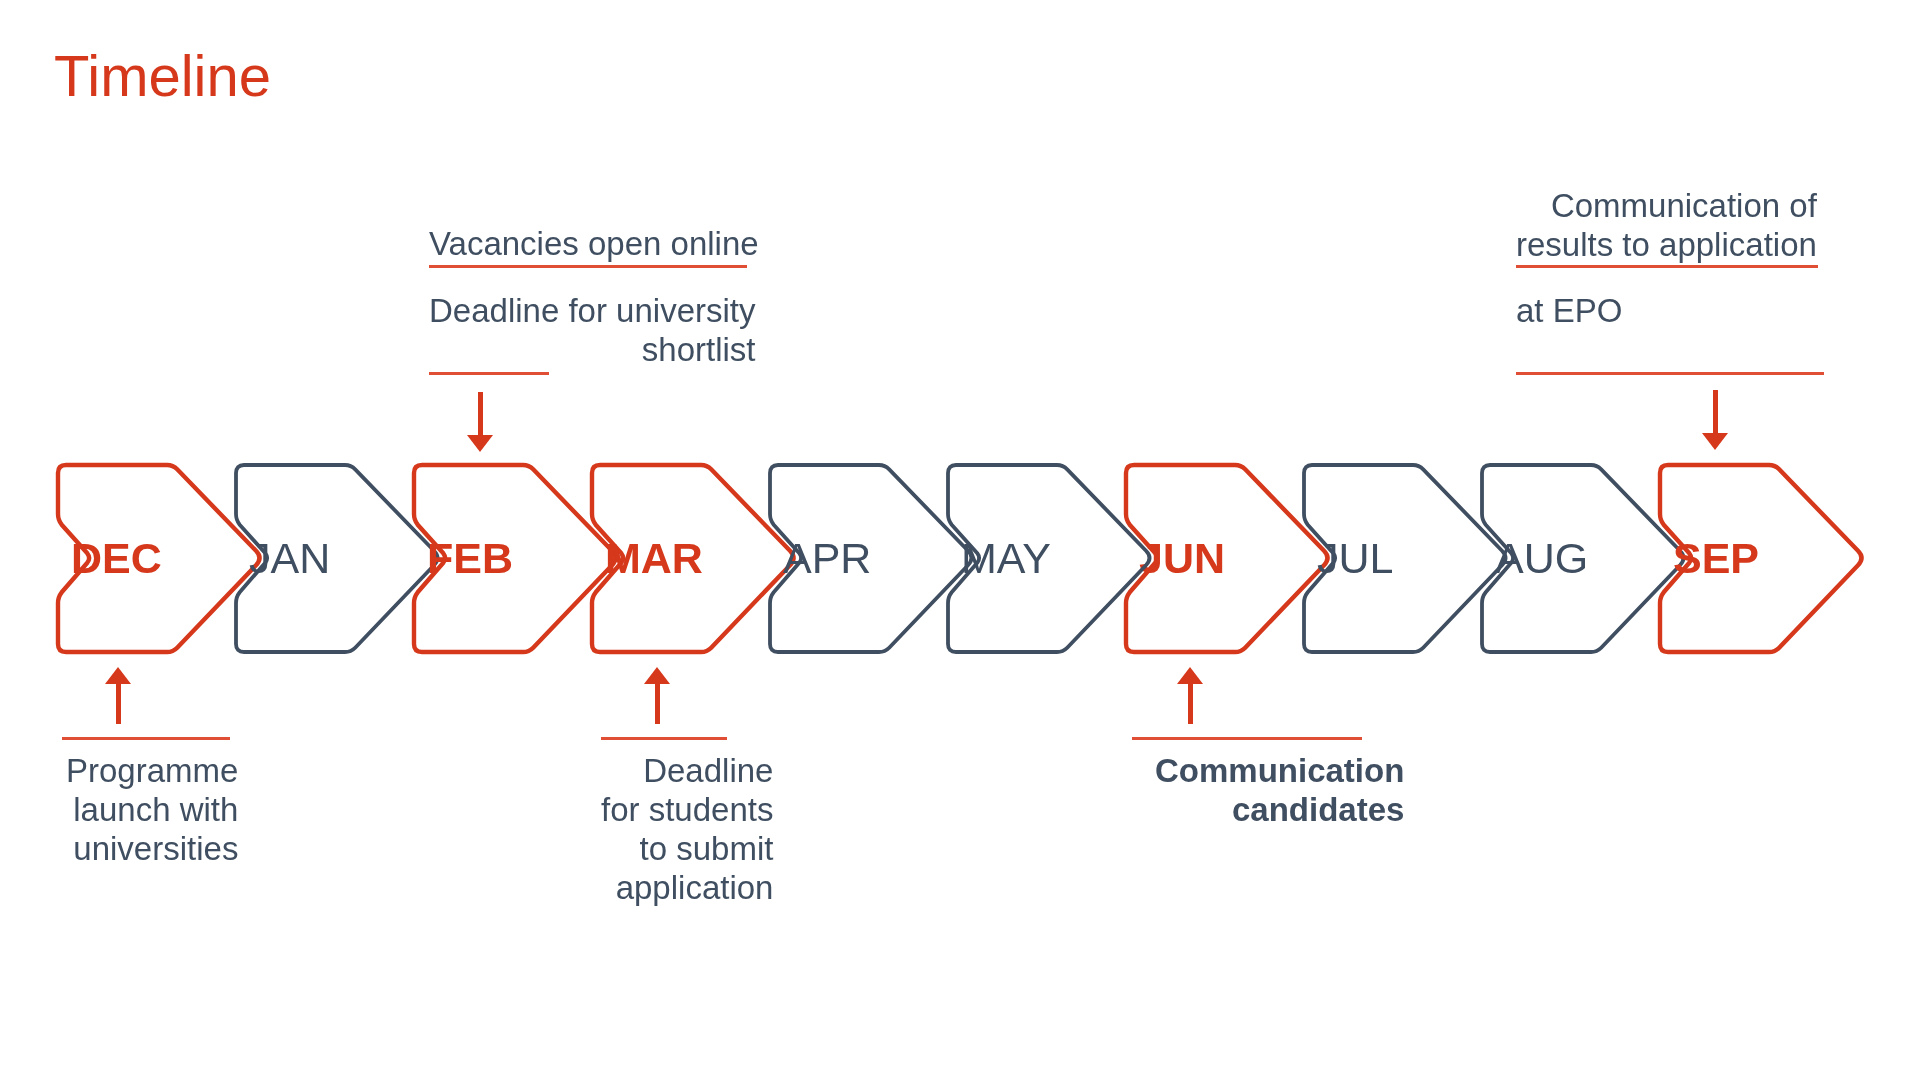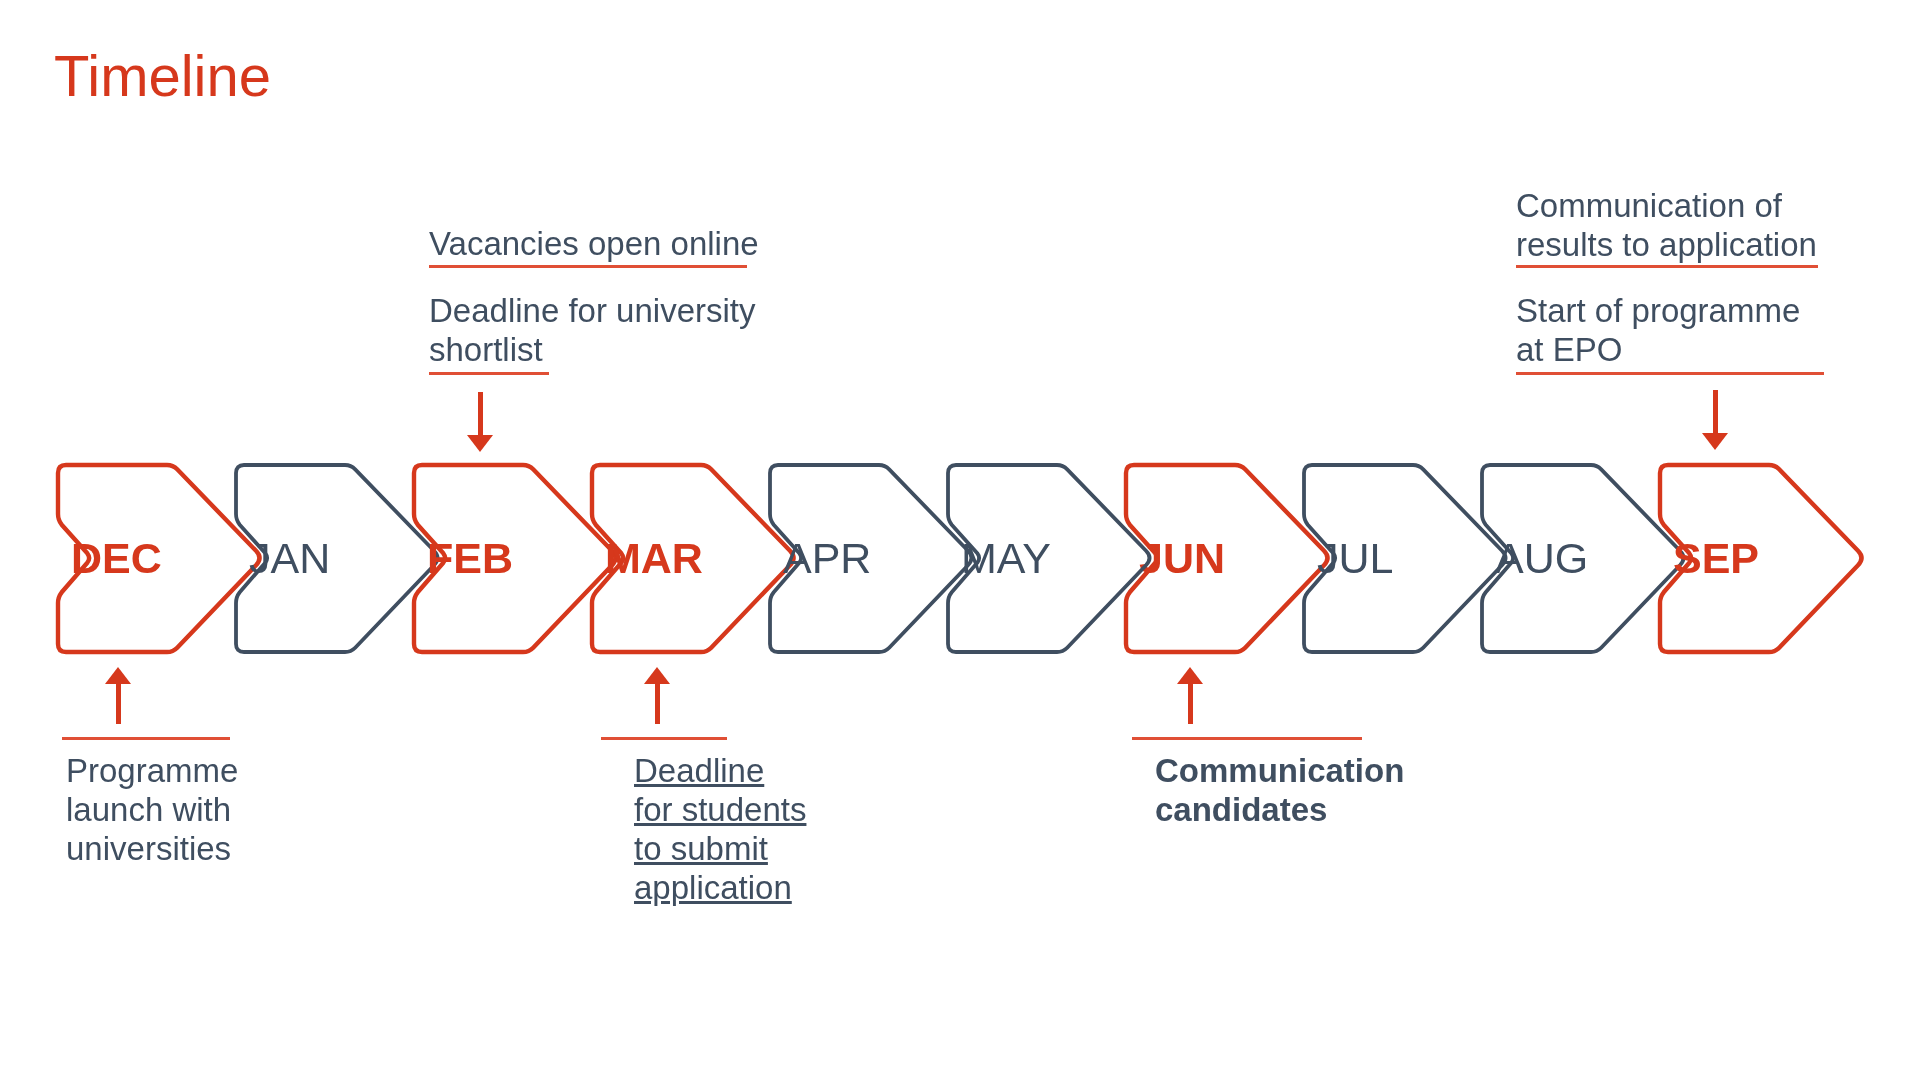--- a/index.html
+++ b/index.html
@@ -50,20 +50,21 @@
   }
   .chevron.red .month-label{color:var(--red);font-weight:700;}
   .chevron.navy .month-label{color:var(--navy);font-weight:400;}
   
   .note{
     position:absolute;
     color:var(--navy);
     font-size:33px;
     line-height:39px;
     white-space:nowrap;
+    text-align:right;
   }
   .red-bar{
     position:absolute;
     height:3px;
     background:var(--red-light);
   }
   
   .arrow{
     position:absolute;
     width:26px;
@@ -107,21 +108,20 @@
     <div class="line"></div>
     <div class="head-down"></div>
   </div>
 
   <div class="note" style="left:1516px;top:186px;">
     <div>Communication of</div>
     <div>results to application</div>
   </div>
   <div class="red-bar" style="left:1516px;top:265px;width:302px;"></div>
   <div class="note" style="left:1516px;top:291px;">
-    <div>Start of programme</div>
     <div>at EPO</div>
   </div>
   <div class="red-bar" style="left:1516px;top:372px;width:308px;"></div>
   <div class="arrow down" style="left:1702px;top:390px;">
     <div class="line"></div>
     <div class="head-down"></div>
   </div>
 
   <div class="chevron red" style="left:55px;">
     <svg viewBox="0 0 212 194">
@@ -193,21 +193,21 @@
     <div>Programme</div>
     <div>launch with</div>
     <div>universities</div>
   </div>
 
   <div class="arrow up" style="left:644px;top:667px;">
     <div class="head-up"></div>
     <div class="line"></div>
   </div>
   <div class="red-bar" style="left:601px;top:737px;width:126px;"></div>
-  <div class="note" style="left:634px;top:751px;text-decoration:underline;">
+  <div class="note" style="left:601px;top:751px;">
     <div>Deadline</div>
     <div>for students</div>
     <div>to submit</div>
     <div>application</div>
   </div>
 
   <div class="arrow up" style="left:1177px;top:667px;">
     <div class="head-up"></div>
     <div class="line"></div>
   </div>

